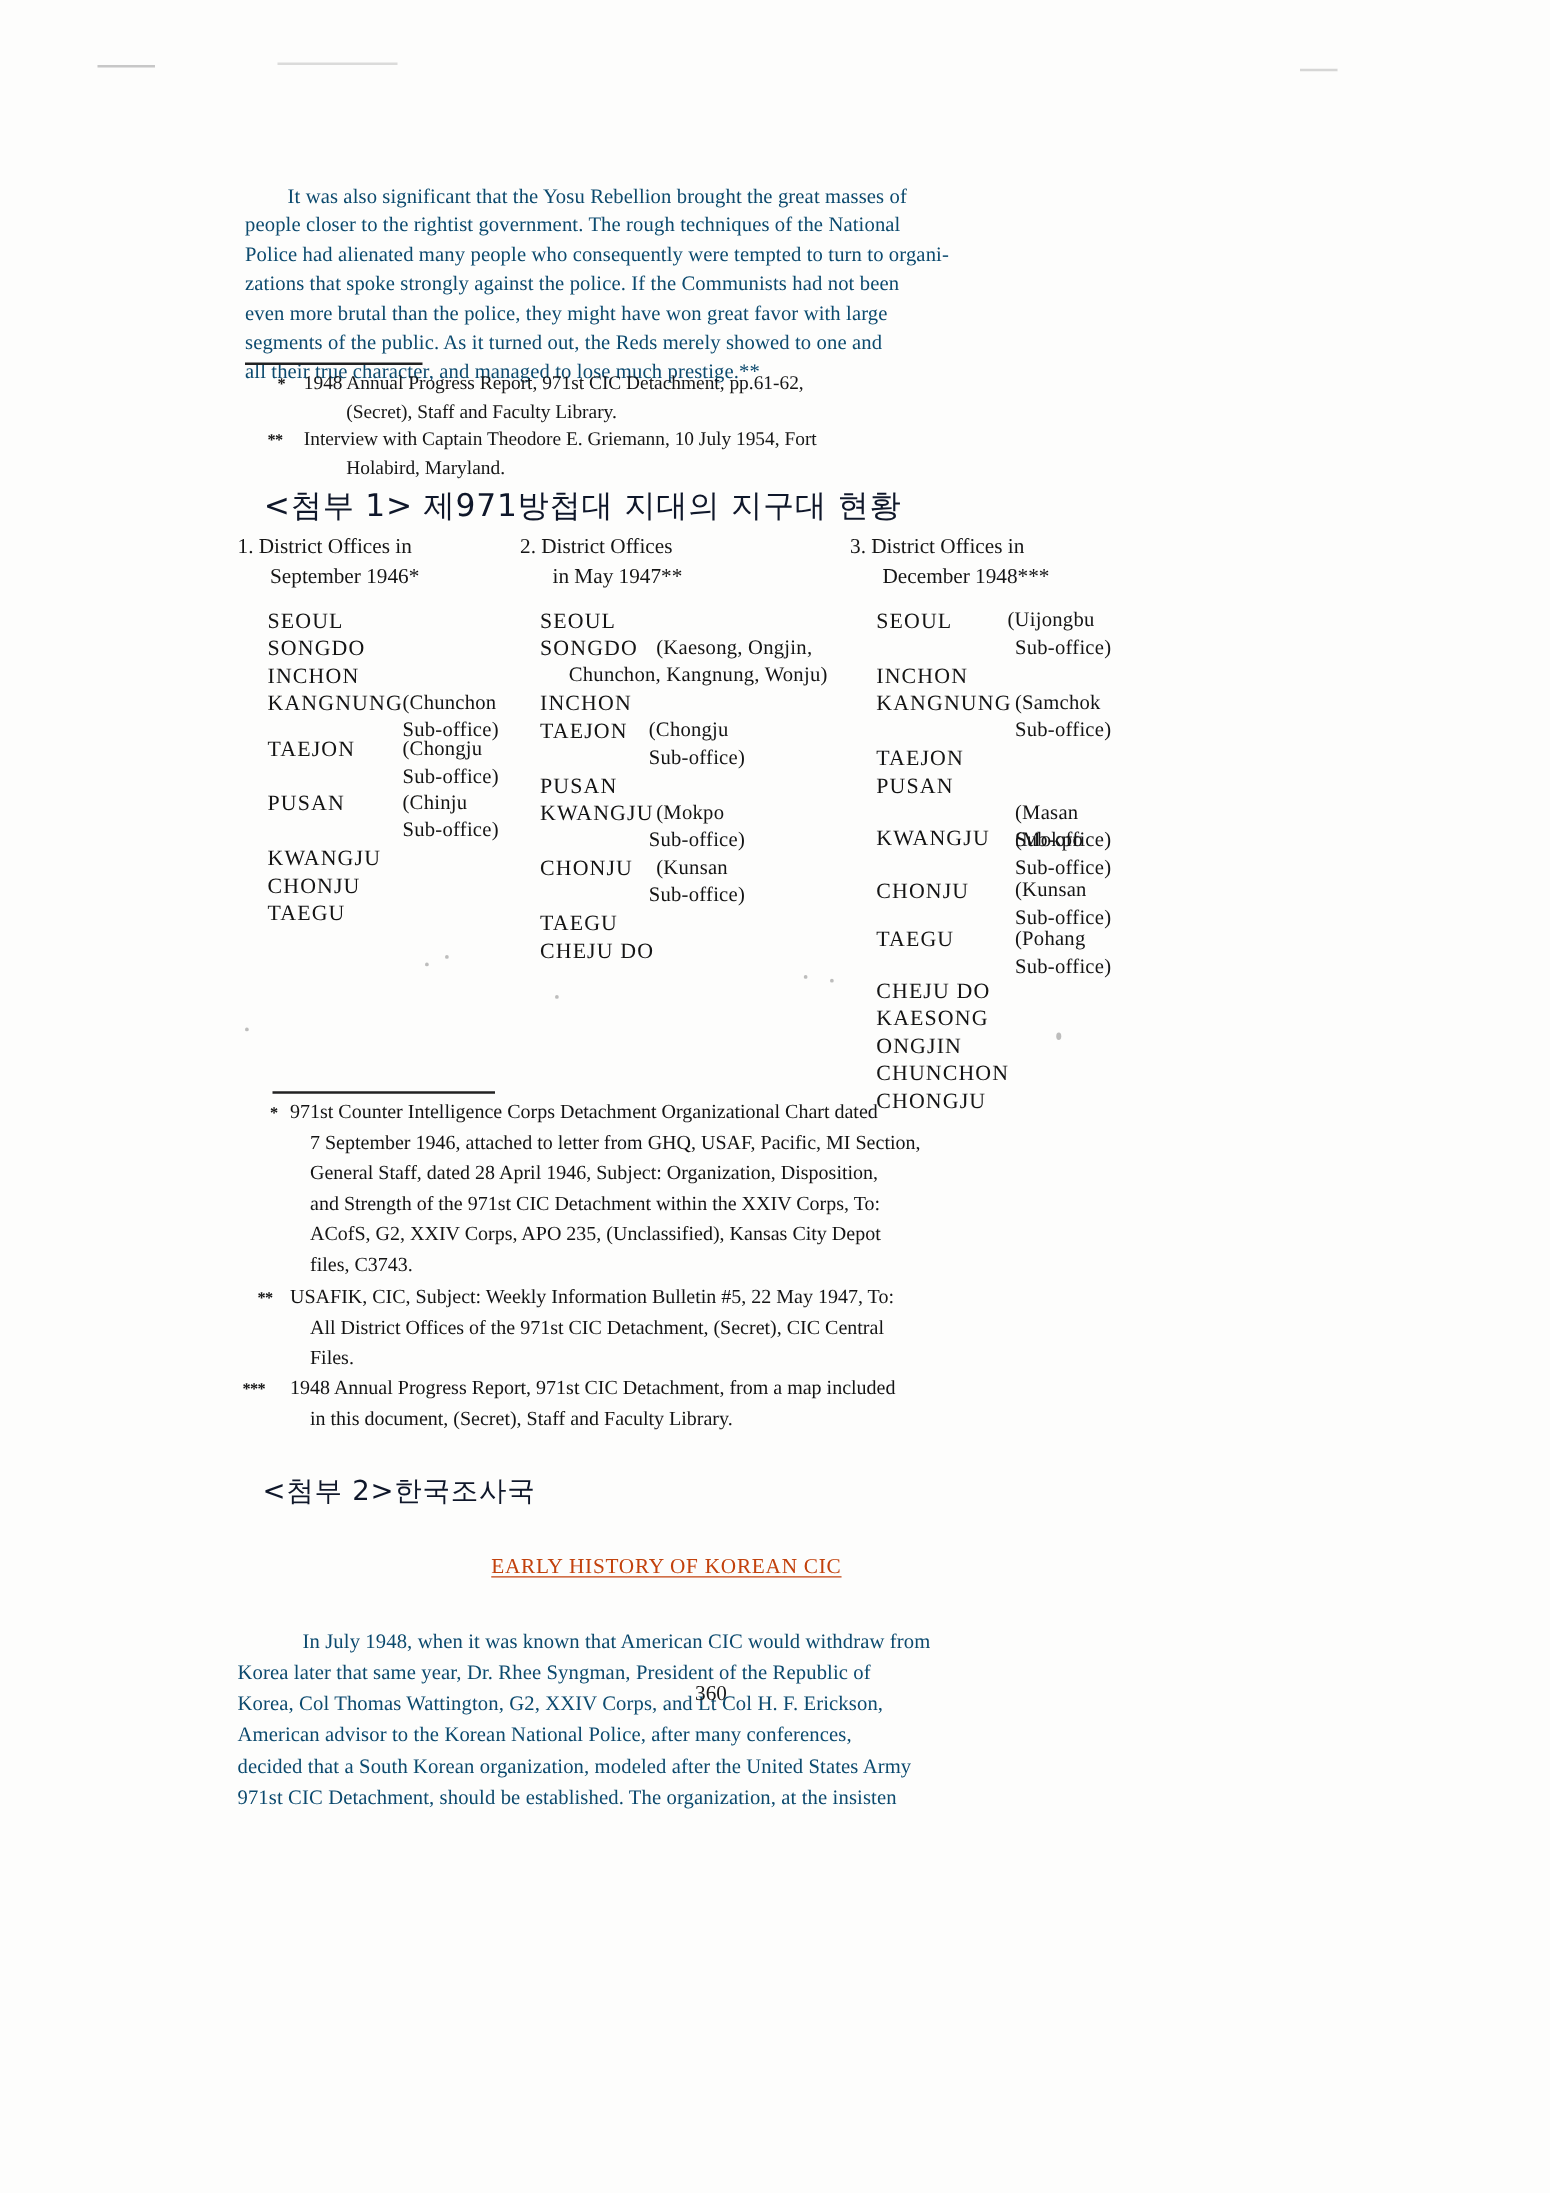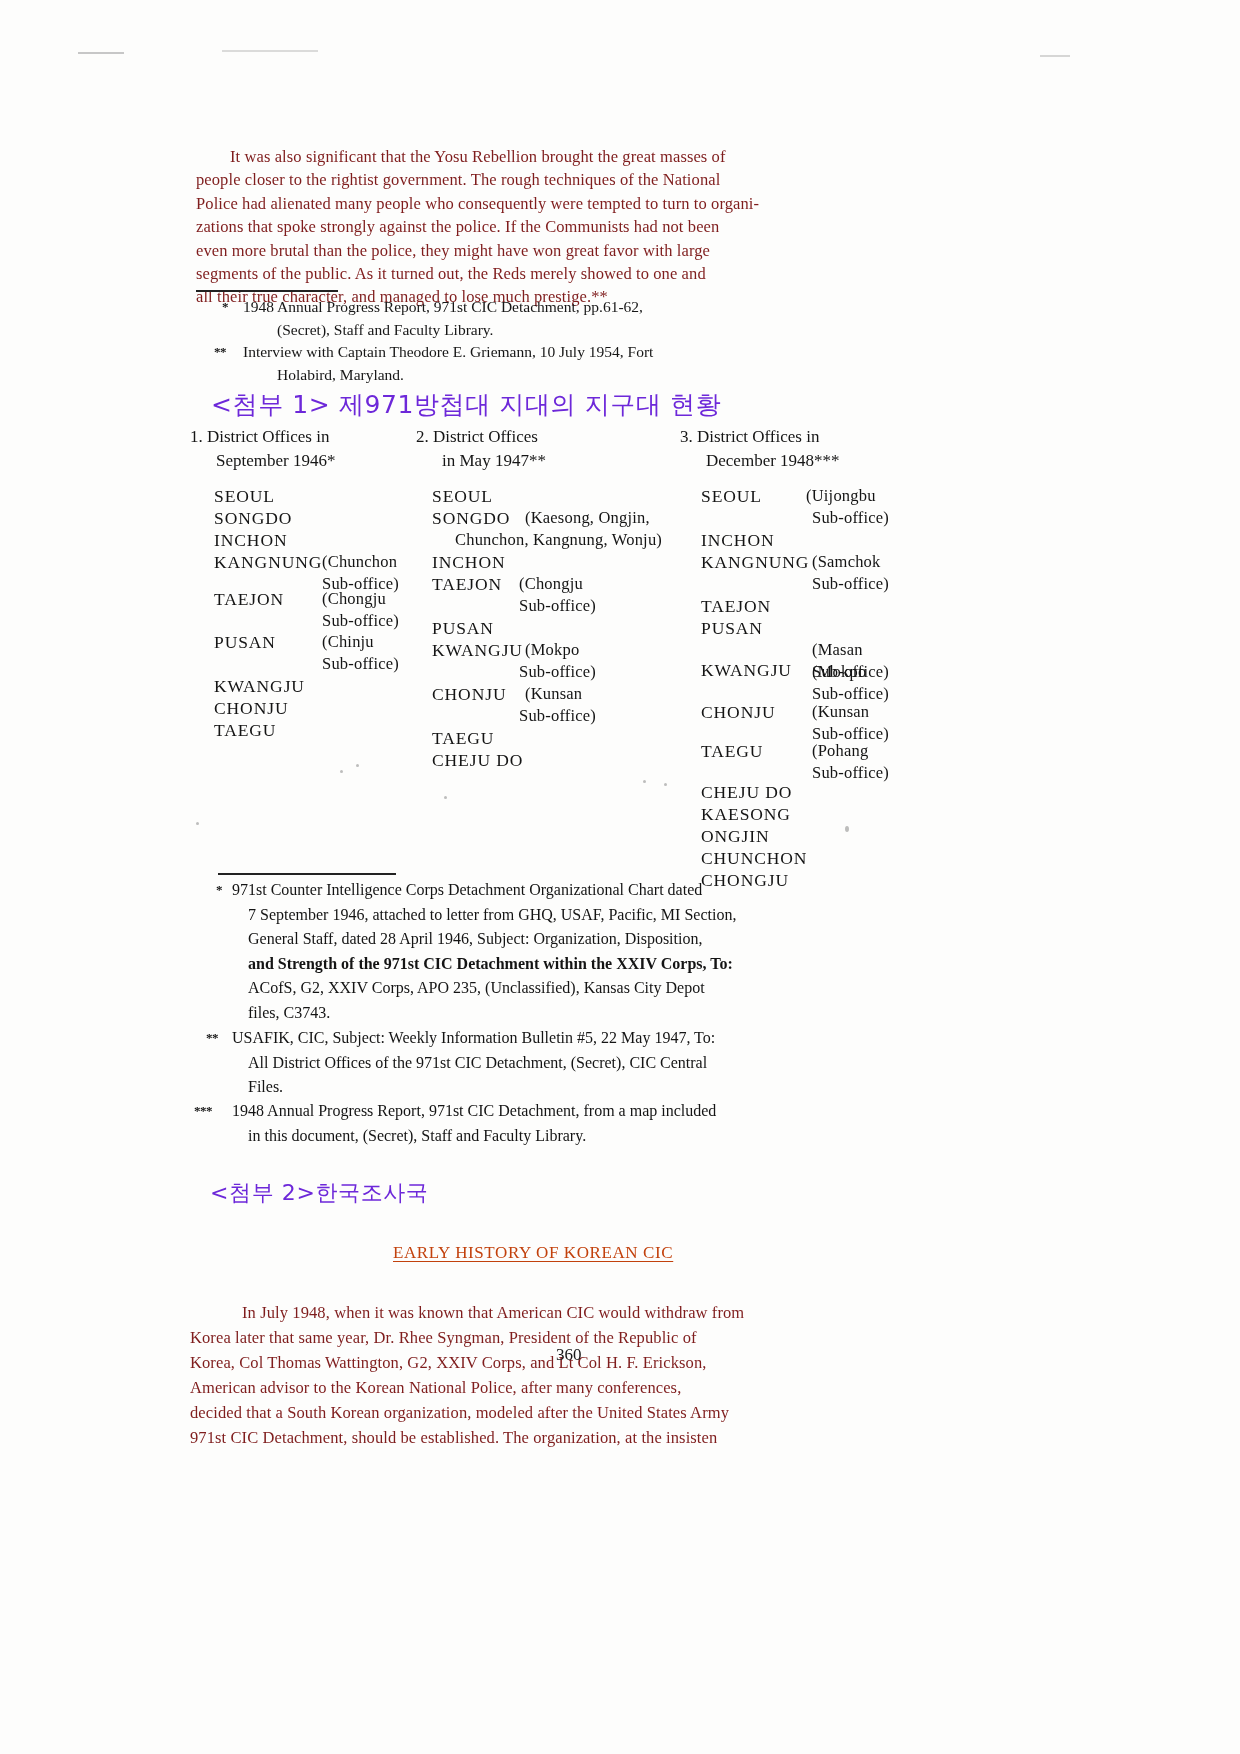--- a/index.html
+++ b/index.html
@@ -32,21 +32,21 @@
     height: 1754px;
   }
 
   
   .body-para {
     position: absolute;
     font-size: 16.5px;
     line-height: 23.4px;
     letter-spacing: 0.1px;
     text-align: left;
-    color: #7f1d1d;
+    color: #0c4a6e;
   }
   .body-para .indent { display: inline-block; width: 34px; }
 
   .rule {
     position: absolute;
     height: 2px;
     background: #222;
   }
 
   .footnote {
@@ -62,21 +62,21 @@
     color: #161616;
     font-weight: 700;
     letter-spacing: -0.5px;
   }
 
   .kor-head {
     position: absolute;
     font-family: "DejaVu Sans", "Liberation Sans", sans-serif;
     font-size: 25px;
     letter-spacing: 0.6px;
-    color: #6d28d9;
+    color: #0f172a;
   }
 
   .col-head {
     position: absolute;
     font-size: 17px;
     line-height: 24px;
     color: #151515;
   }
   .col-head .l2 { display: block; padding-left: 26px; }
 
@@ -258,21 +258,21 @@
     <div class="speck" style="left:664px; top:783px; width:3px; height:3px;"></div>
     <div class="speck" style="left:845px; top:826px; width:4px; height:6px;"></div>
 
     <div class="rule" style="left:218px; top:873px; width:178px;"></div>
 
     <div class="ref-mark" style="left:216px; top:878px;">*</div>
     <div class="ref-note" style="left:232px; top:878px; width:680px;">
       <span class="ln">971st Counter Intelligence Corps Detachment Organizational Chart dated</span>
       <span class="ln" style="padding-left:16px;">7 September 1946, attached to letter from GHQ, USAF, Pacific, MI Section,</span>
       <span class="ln" style="padding-left:16px;">General Staff, dated 28 April 1946, Subject:  Organization, Disposition,</span>
-      <span class="ln" style="padding-left:16px;font-weight:bold;">and Strength of the 971st CIC Detachment within the XXIV Corps, To:</span>
+      <span class="ln" style="padding-left:16px;">and Strength of the 971st CIC Detachment within the XXIV Corps, To:</span>
       <span class="ln" style="padding-left:16px;">ACofS, G2, XXIV Corps, APO 235, (Unclassified), Kansas City Depot</span>
       <span class="ln" style="padding-left:16px;">files, C3743.</span>
     </div>
 
     <div class="ref-mark" style="left:206px; top:1026px;">**</div>
     <div class="ref-note" style="left:232px; top:1026px; width:680px;">
       <span class="ln">USAFIK, CIC, Subject:  Weekly Information Bulletin #5, 22 May 1947, To:</span>
       <span class="ln" style="padding-left:16px;">All District Offices of the 971st CIC Detachment, (Secret), CIC Central</span>
       <span class="ln" style="padding-left:16px;">Files.</span>
     </div>

